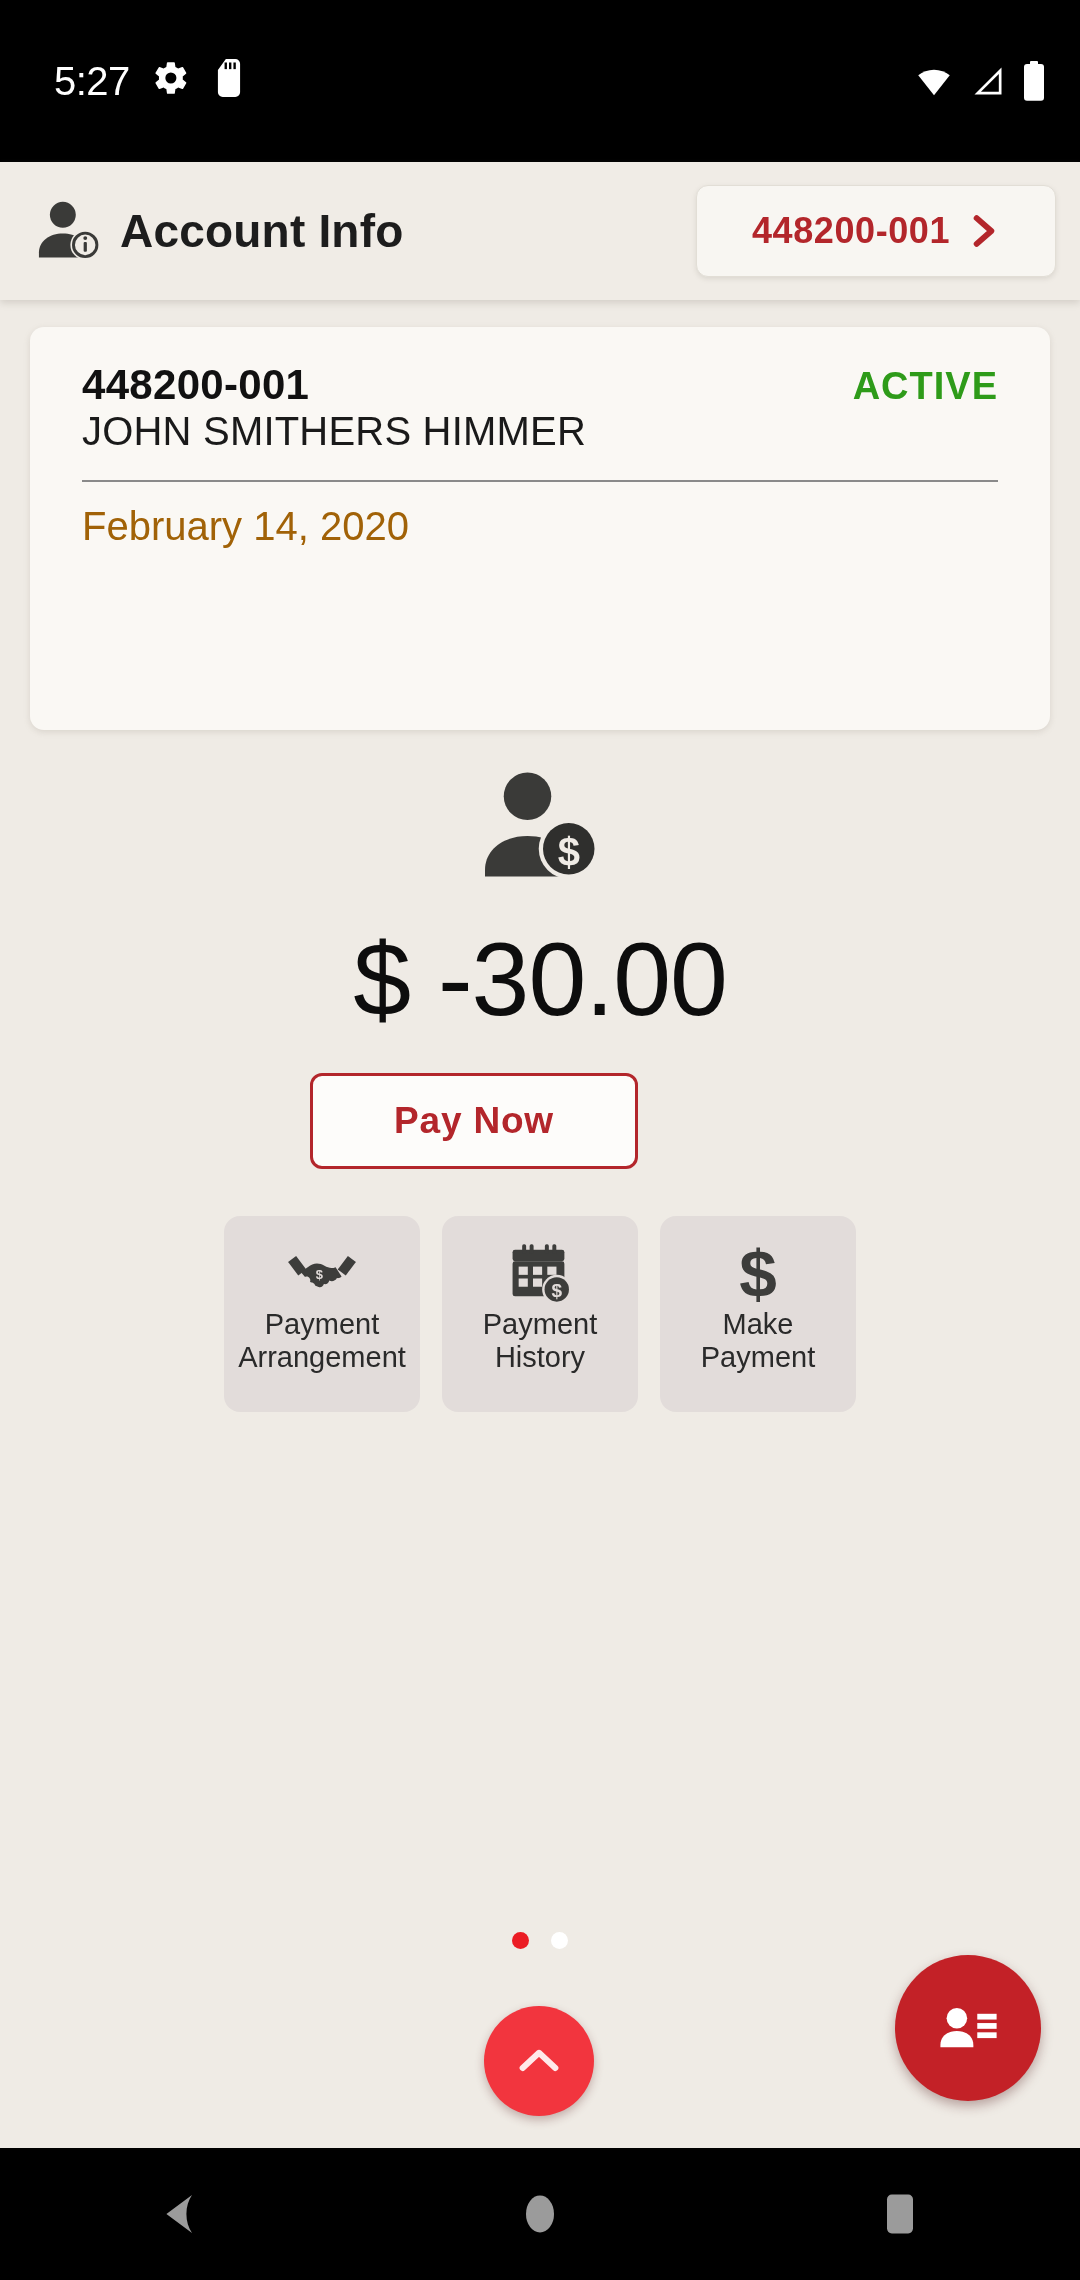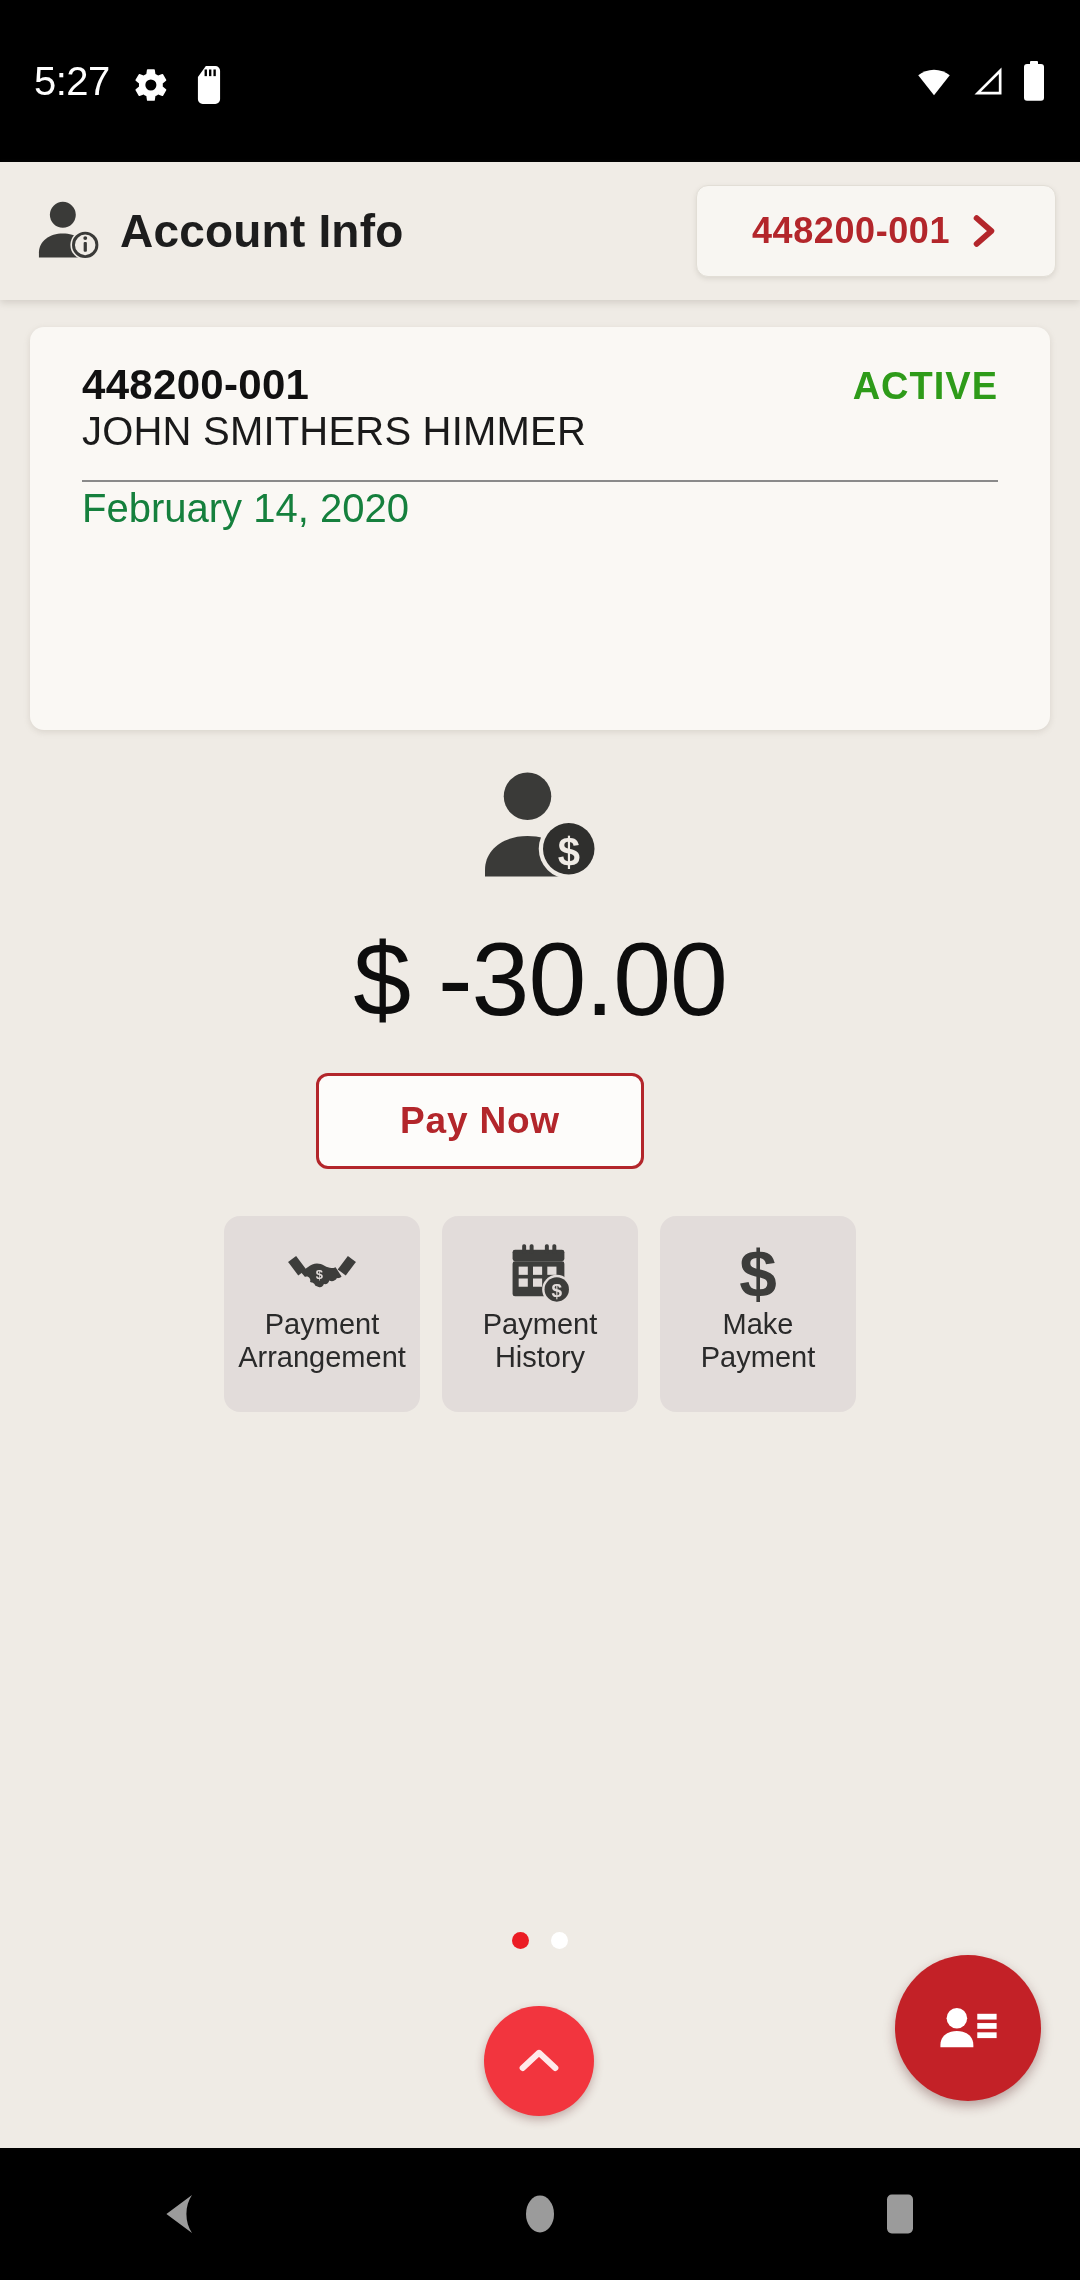--- a/index.html
+++ b/index.html
@@ -17,21 +17,21 @@
   }
 
   
   .statusbar {
     position: absolute; top: 0; left: 0;
     width: 1080px; height: 162px;
     background: #000000;
     display: flex; align-items: center;
     padding: 0 34px;
   }
-  .sb-left { display: flex; align-items: flex-end; gap: 22px; }
+  .sb-left { display: flex; align-items: flex-start; gap: 22px; margin-left: 20px; }
   .sb-time {
     color: #ffffff; font-size: 40px; letter-spacing: -0.5px;
     font-family: "Liberation Sans", sans-serif;
   }
   .sb-right {
     margin-left: auto; display: flex; align-items: center; gap: 14px;
   }
   .icon-svg { display: block; }
 
   
@@ -85,36 +85,36 @@
   .card-sub {
     margin-top: 24px; font-size: 40px; color: #1a1a1a; letter-spacing: 0.2px;
   }
   .card-divider {
     margin-top: 26px; height: 2px; background: #8a8a8a; width: 100%;
   }
   .card-duelabel {
     margin-top: 30px; font-size: 30px; color: #8b8b8b;
   }
   .card-duevalue {
-    margin-top: 4px; font-size: 40px; color: #15803d;
+    margin-top: 22px; font-size: 40px; color: #a16207;
   }
 
   
   .balance-icon {
     position: absolute; top: 766px; left: 0; width: 1080px;
     display: flex; justify-content: center;
   }
   .balance-amount {
     position: absolute; top: 920px; left: 0; width: 1080px;
     text-align: center;
     font-size: 104px; color: #0d0d0d; letter-spacing: -1px;
     font-family: "Liberation Sans Narrow", "Liberation Sans", sans-serif;
   }
   .paynow-wrap {
-    position: absolute; top: 1073px; left: 6px; width: 948px;
+    position: absolute; top: 1073px; left: 0; width: 948px;
     display: flex; justify-content: center; align-items: flex-end;
   }
   .paynow-btn {
     width: 328px; height: 96px;
     background: #fdfcfa;
     border: 3px solid #b3262b;
     border-radius: 12px;
     color: #b3262b; font-size: 37px; font-weight: bold;
     letter-spacing: 0.8px;
     display: flex; align-items: center; justify-content: center;

